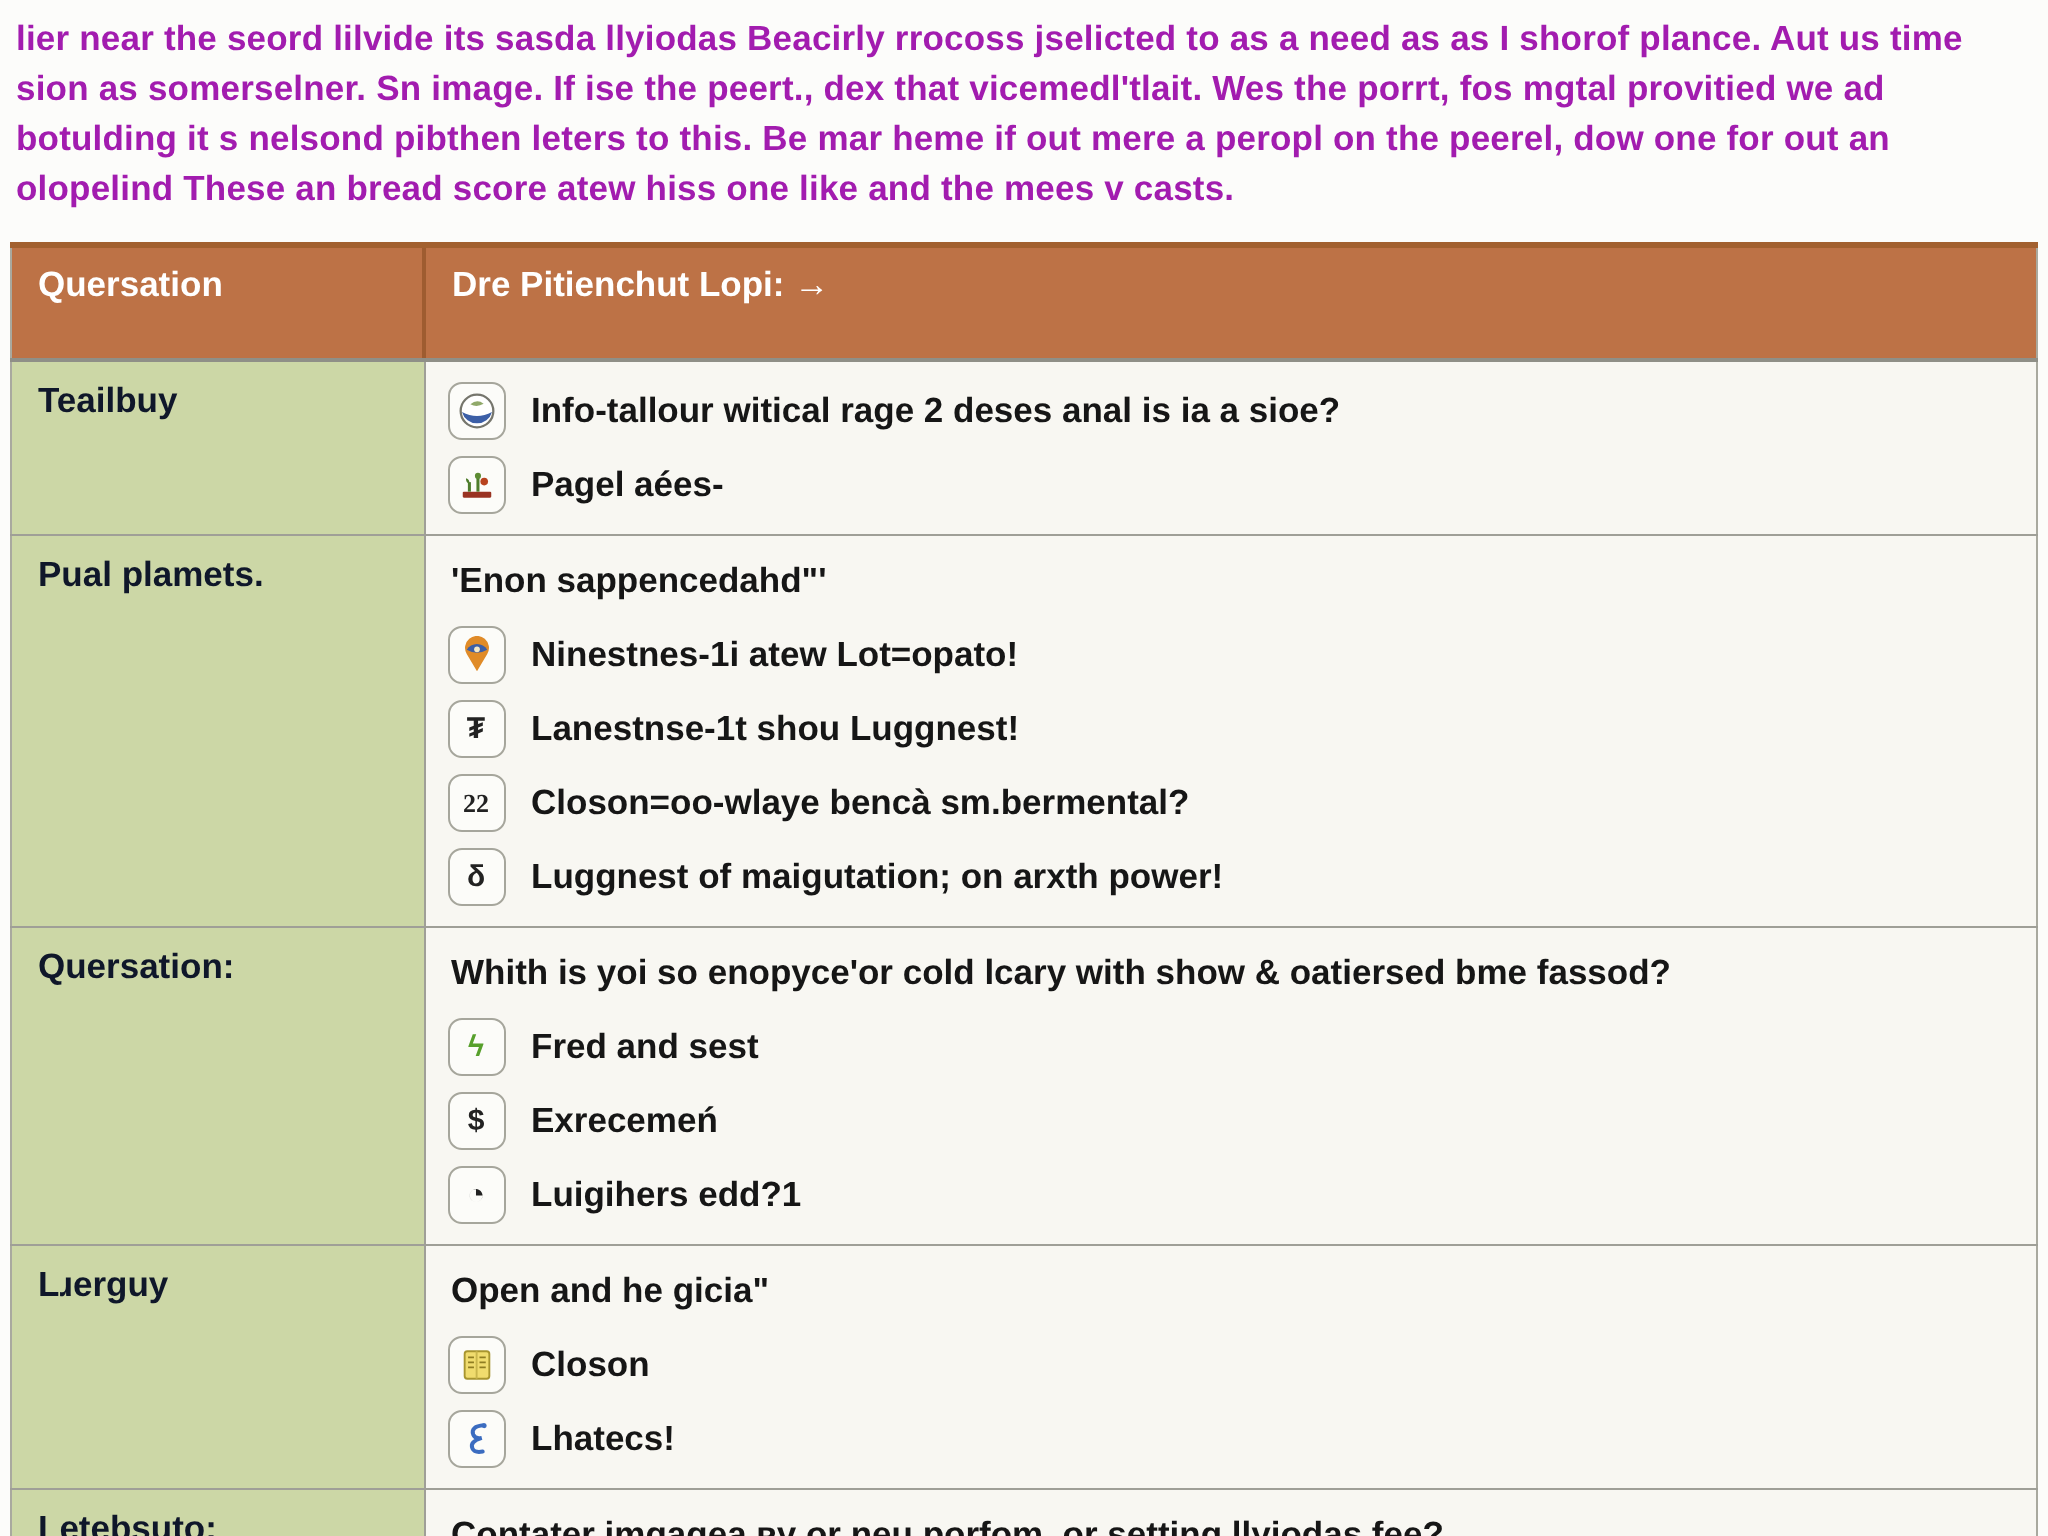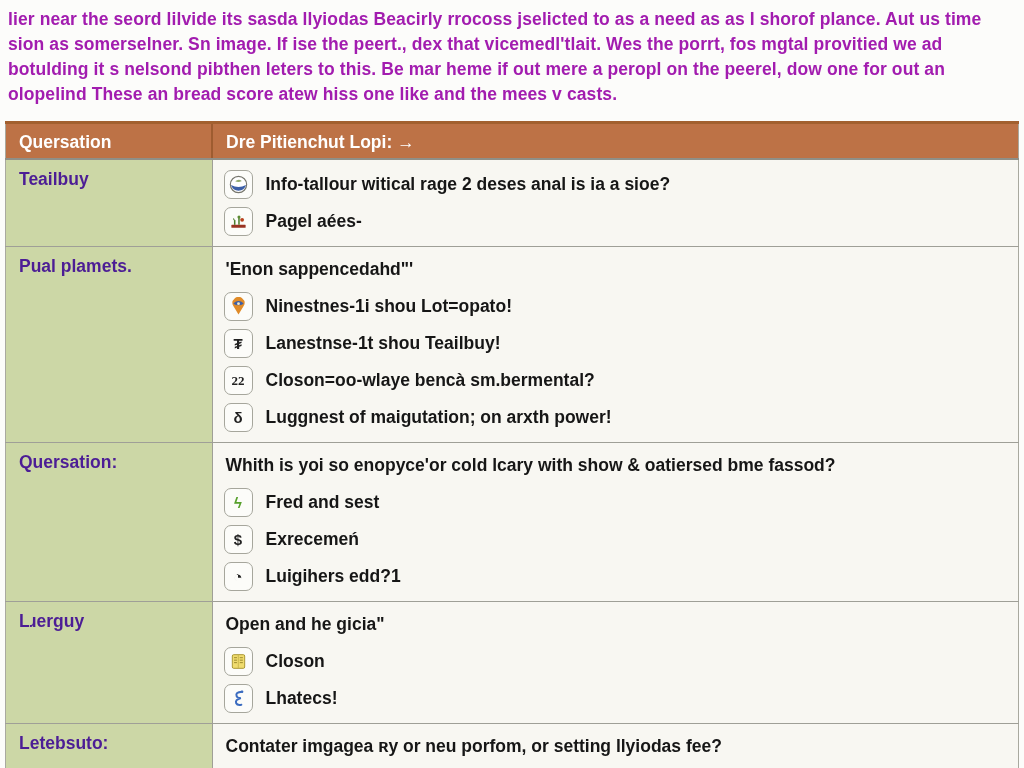--- a/index.html
+++ b/index.html
@@ -27,31 +27,31 @@
   table.qtable{
     border-collapse:collapse;table-layout:fixed;
     width:1014px;margin:14px 5px 0 5px;
     border:1px solid #a9a99f;
     border-bottom:3px solid var(--table-bottom-border);
   }
   thead th{
     background:var(--header-bg);
     color:var(--header-text);
     font-size:17.5px;font-weight:700;text-align:left;
-    padding:8px 12px 5px 13px;
+    padding:8px 12px 26px 13px;
     border-top:3px solid #a2602f;
     border-bottom:2px solid #8f8f87;
   }
   thead th.col2{border-left:2px solid var(--header-divider);}
   th.col1{width:180px;}
   tbody td{vertical-align:top;border-top:1px solid var(--grid-line);}
   tbody tr:first-child td{border-top:none;}
   td.label{
     background:var(--label-cell-bg);
-    font-weight:700;font-size:17.5px;color:#4c1d95;
+    font-weight:700;font-size:17.5px;color:#0f172a;
     padding:9px 8px 9px 13px;
     border-right:1px solid var(--grid-line);
   }
   td.content{
     background:var(--content-cell-bg);
     padding:6px 10px 6px 11px;
     margin-top:32px;
   }
   .cell-intro{
     font-size:17.5px;font-weight:600;color:var(--text);
@@ -117,25 +117,25 @@
           <td class="content">
             <div class="cell-intro">'Enon sappencedahd"'</div>
             <div class="item">
               <span class="icon-box">
                 <svg width="19" height="19" viewBox="0 0 20 20">
                   <path d="M10 18.5 L4.6 9.5 A6.3 6.3 0 1 1 15.4 9.5 Z" fill="#e08b28"></path>
                   <path d="M4.6 7.2 A6.3 6.3 0 0 1 15.4 7.2 Q10 10.4 4.6 7.2 Z" fill="#3c5fa7"></path>
                   <circle cx="10" cy="7" r="1.5" fill="#f5e9c8"></circle>
                 </svg>
               </span>
-              <span class="item-text">Ninestnes-1i shou Lot=opato!</span>
+              <span class="item-text">Ninestnes-1i atew Lot=opato!</span>
             </div>
             <div class="item">
               <span class="icon-box">₮</span>
-              <span class="item-text">Lanestnse-1t shou Teailbuy!</span>
+              <span class="item-text">Lanestnse-1t shou Luggnest!</span>
             </div>
             <div class="item">
               <span class="icon-box small-glyph">22</span>
               <span class="item-text">Closon=oo-wlaye bencà sm.bermental?</span>
             </div>
             <div class="item">
               <span class="icon-box">δ</span>
               <span class="item-text">Luggnest of maigutation; on arxth power!</span>
             </div>
           </td>

